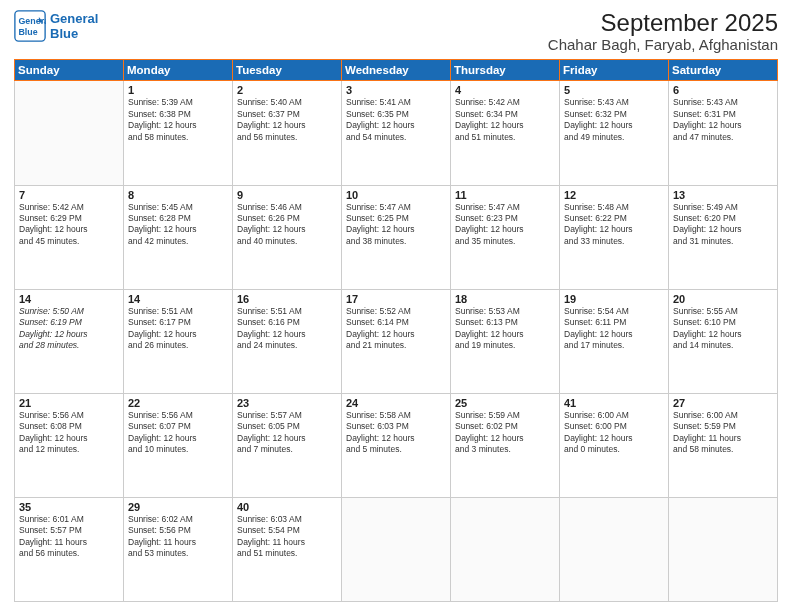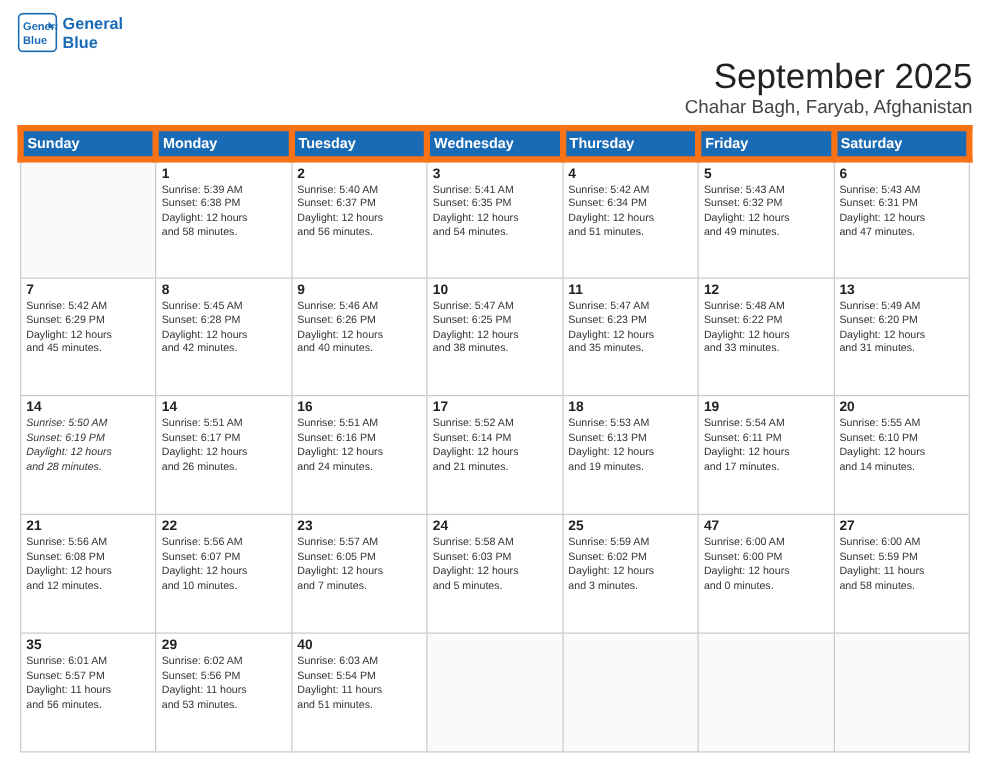--- a/index.html
+++ b/index.html
@@ -29,45 +29,44 @@
       gap: 4px;
     }
     .logo-icon {
       width: 32px;
       height: 32px;
     }
     .title-block {
       text-align: right;
     }
     .month-title {
-      font-size: 28px;
+      font-size: 24px;
       font-weight: normal;
       color: #222;
       line-height: 1.1;
-      margin-top: 36px;
     }
     .location {
       font-size: 15px;
       color: #444;
     }
     .calendar {
       flex: 1;
       border: 1px solid #bbb;
       border-collapse: collapse;
       width: 100%;
       table-layout: fixed;
     }
     .calendar th {
       background: #1a6bb5;
       color: #fff;
       font-size: 11.5px;
       font-weight: bold;
       padding: 4px 3px;
       text-align: left;
-      border: 5px solid #f97316;
+      border: 1px solid #f97316;
     }
     .calendar td {
       border: 1px solid #ccc;
       vertical-align: top;
       padding: 3px 4px;
       font-size: 9px;
       color: #333;
       height: 78px;
     }
     .day-num {
@@ -302,21 +301,21 @@
 and 5 minutes.</div>
           </td>
           <td>
             <span class="day-num">25</span>
             <div class="day-info" style="white-space: pre-line;">Sunrise: 5:59 AM
 Sunset: 6:02 PM
 Daylight: 12 hours
 and 3 minutes.</div>
           </td>
           <td>
-            <span class="day-num">47</span>
+            <span class="day-num">41</span>
             <div class="day-info" style="white-space: pre-line;">Sunrise: 6:00 AM
 Sunset: 6:00 PM
 Daylight: 12 hours
 and 0 minutes.</div>
           </td>
           <td>
             <span class="day-num">27</span>
             <div class="day-info" style="white-space: pre-line;">Sunrise: 6:00 AM
 Sunset: 5:59 PM
 Daylight: 11 hours

